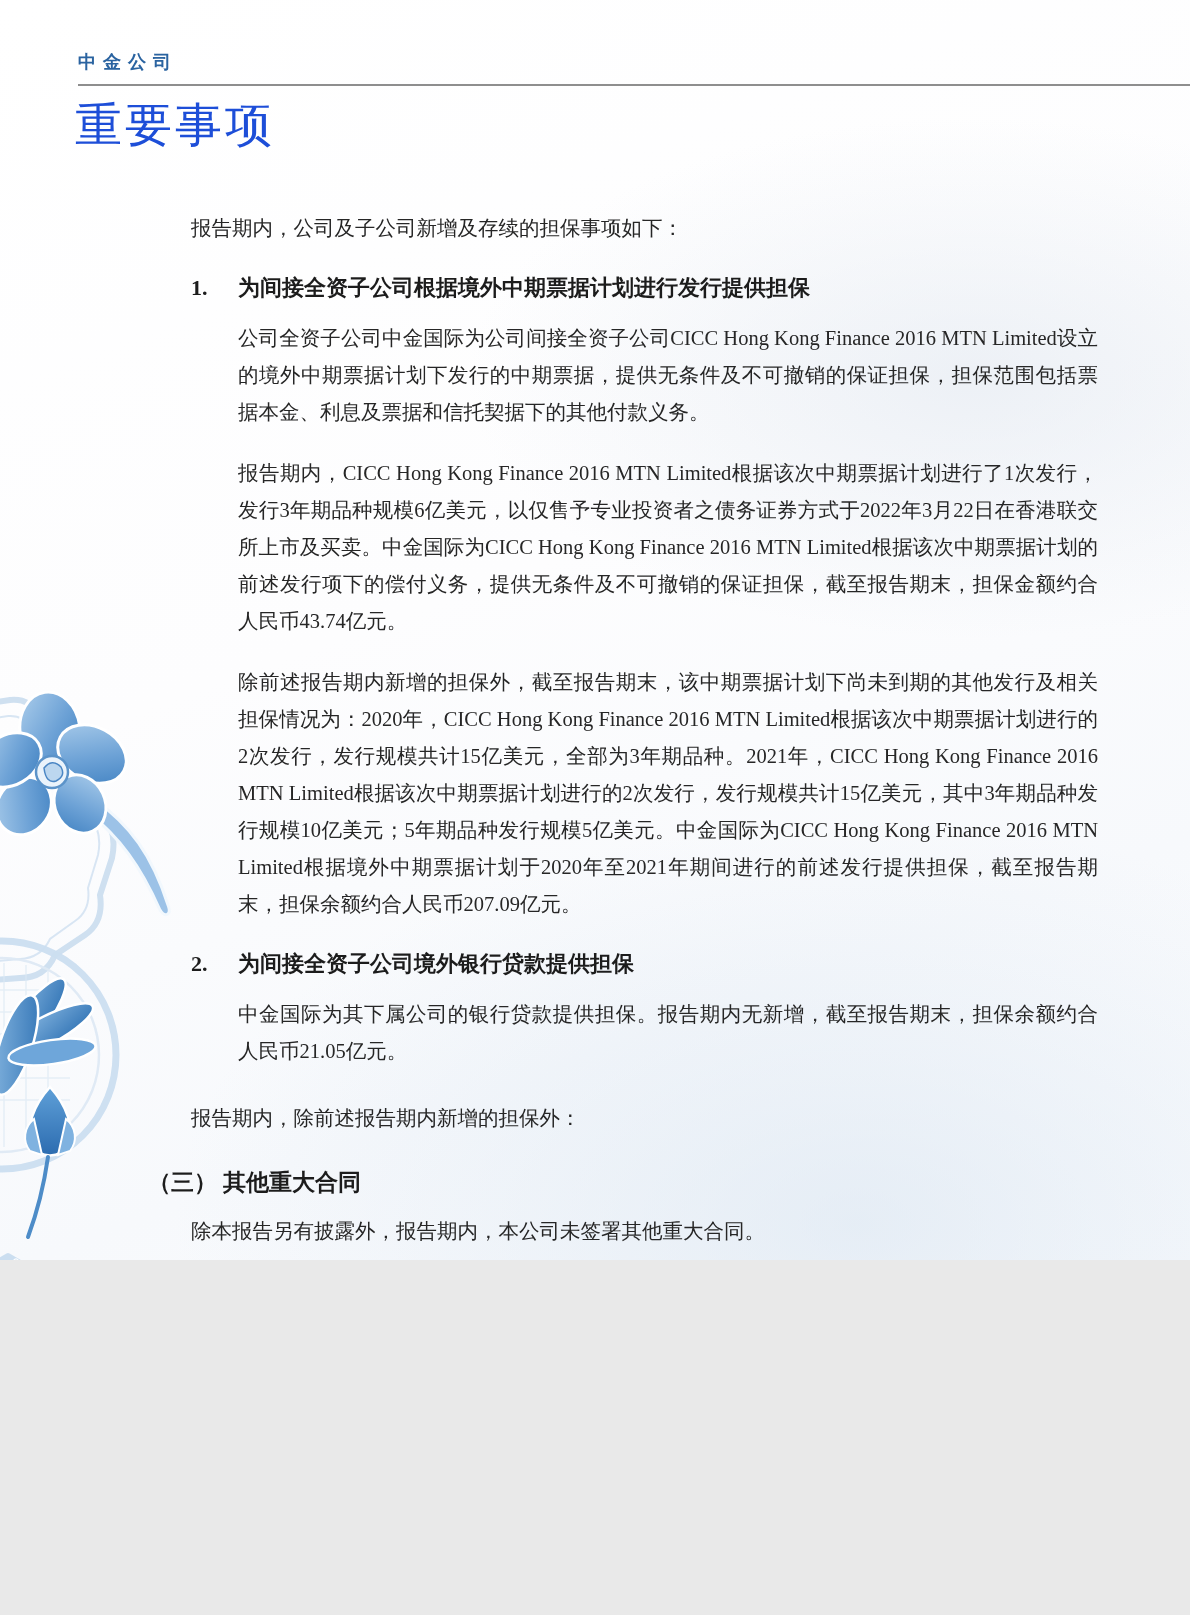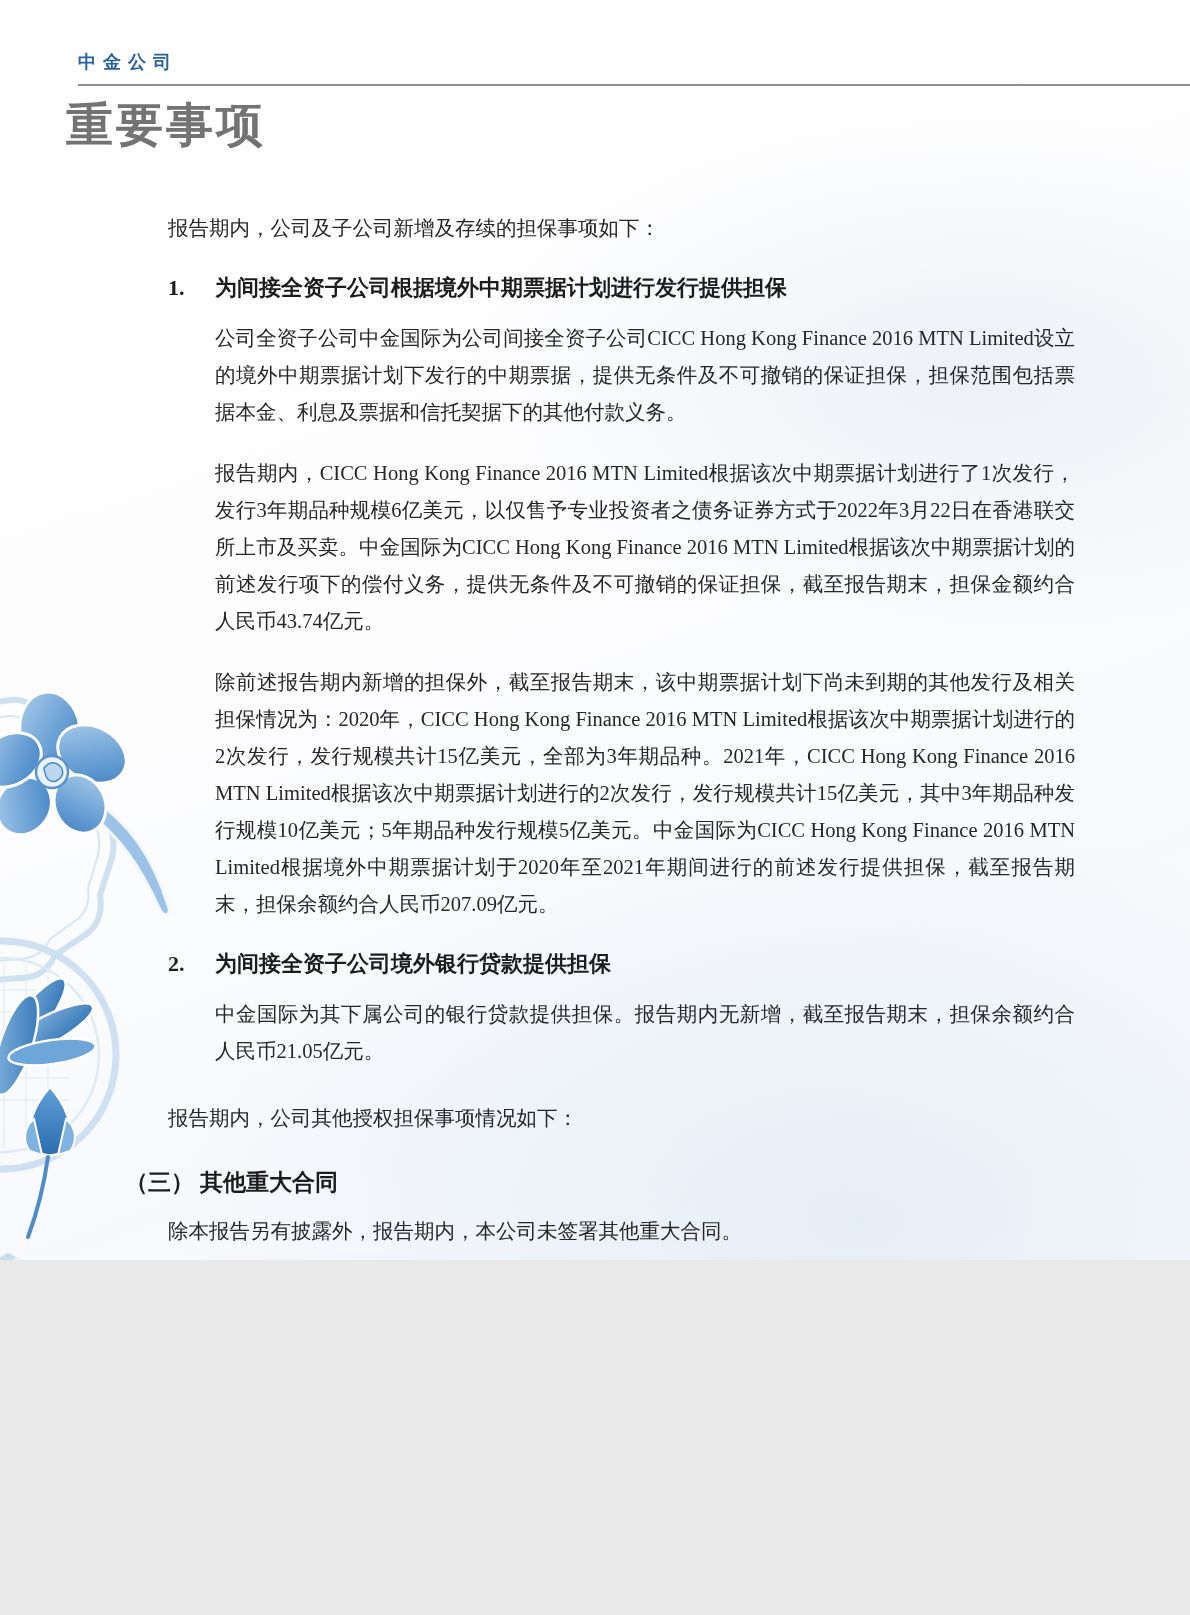--- a/index.html
+++ b/index.html
@@ -24,27 +24,27 @@
   .brand{
     position:absolute;left:78px;top:50px;
     font-size:18px;font-weight:bold;letter-spacing:7px;
     color:#2a63a0;
   }
   .header-rule{
     position:absolute;left:78px;right:0;top:84px;height:2px;
     background:#8e8e8e;
   }
   .page-title{
-    position:absolute;left:66px;top:94px;
-    font-size:47px;font-weight:bold;letter-spacing:3px;
-    color:#737373;
+    position:absolute;left:75px;top:94px;
+    font-size:47px;font-weight:normal;letter-spacing:3px;
+    color:#1d4ed8;
   }
   
   .content{
-    position:absolute;left:168px;top:210px;width:907px;
+    position:absolute;left:191px;top:210px;width:907px;
     font-size:20.5px;line-height:37px;
   }
   .intro{margin:0 0 26px 0;}
   .sec-heading{
     display:flex;align-items:baseline;
     font-weight:bold;font-size:22px;line-height:30px;
     margin:26px 0 17px 0;color:#1c1c1c;
   }
   .sec-heading .num{width:47px;flex:0 0 47px;}
   .para{
@@ -193,21 +193,21 @@
     <p class="para">公司全资子公司中金国际为公司间接全资子公司CICC Hong Kong Finance 2016 MTN Limited设立的境外中期票据计划下发行的中期票据，提供无条件及不可撤销的保证担保，担保范围包括票据本金、利息及票据和信托契据下的其他付款义务。</p>
     <p class="para" style="margin-top:24px;">报告期内，CICC Hong Kong Finance 2016 MTN Limited根据该次中期票据计划进行了1次发行，发行3年期品种规模6亿美元，以仅售予专业投资者之债务证券方式于2022年3月22日在香港联交所上市及买卖。中金国际为CICC Hong Kong Finance 2016 MTN Limited根据该次中期票据计划的前述发行项下的偿付义务，提供无条件及不可撤销的保证担保，截至报告期末，担保金额约合人民币43.74亿元。</p>
     <p class="para" style="margin-top:24px;">除前述报告期内新增的担保外，截至报告期末，该中期票据计划下尚未到期的其他发行及相关担保情况为：2020年，CICC Hong Kong Finance 2016 MTN Limited根据该次中期票据计划进行的2次发行，发行规模共计15亿美元，全部为3年期品种。2021年，CICC Hong Kong Finance 2016 MTN Limited根据该次中期票据计划进行的2次发行，发行规模共计15亿美元，其中3年期品种发行规模10亿美元；5年期品种发行规模5亿美元。中金国际为CICC Hong Kong Finance 2016 MTN Limited根据境外中期票据计划于2020年至2021年期间进行的前述发行提供担保，截至报告期末，担保余额约合人民币207.09亿元。</p>
 
     <div class="sec-heading">
       <span class="num">2.</span>
       <span>为间接全资子公司境外银行贷款提供担保</span>
     </div>
     <p class="para">中金国际为其下属公司的银行贷款提供担保。报告期内无新增，截至报告期末，担保余额约合人民币21.05亿元。</p>
 
-    <p class="full" style="margin-top:30px;">报告期内，公司其他授权担保事项情况如下：</p>
+    <p class="full" style="margin-top:30px;">报告期内，除前述报告期内新增的担保外：</p>
 
     <div class="subsec-heading">
       <span class="label">（三）</span>
       <span>其他重大合同</span>
     </div>
     <p class="subsec-para">除本报告另有披露外，报告期内，本公司未签署其他重大合同。</p>
 
   </div>
 
   <div class="page-number">60</div>

